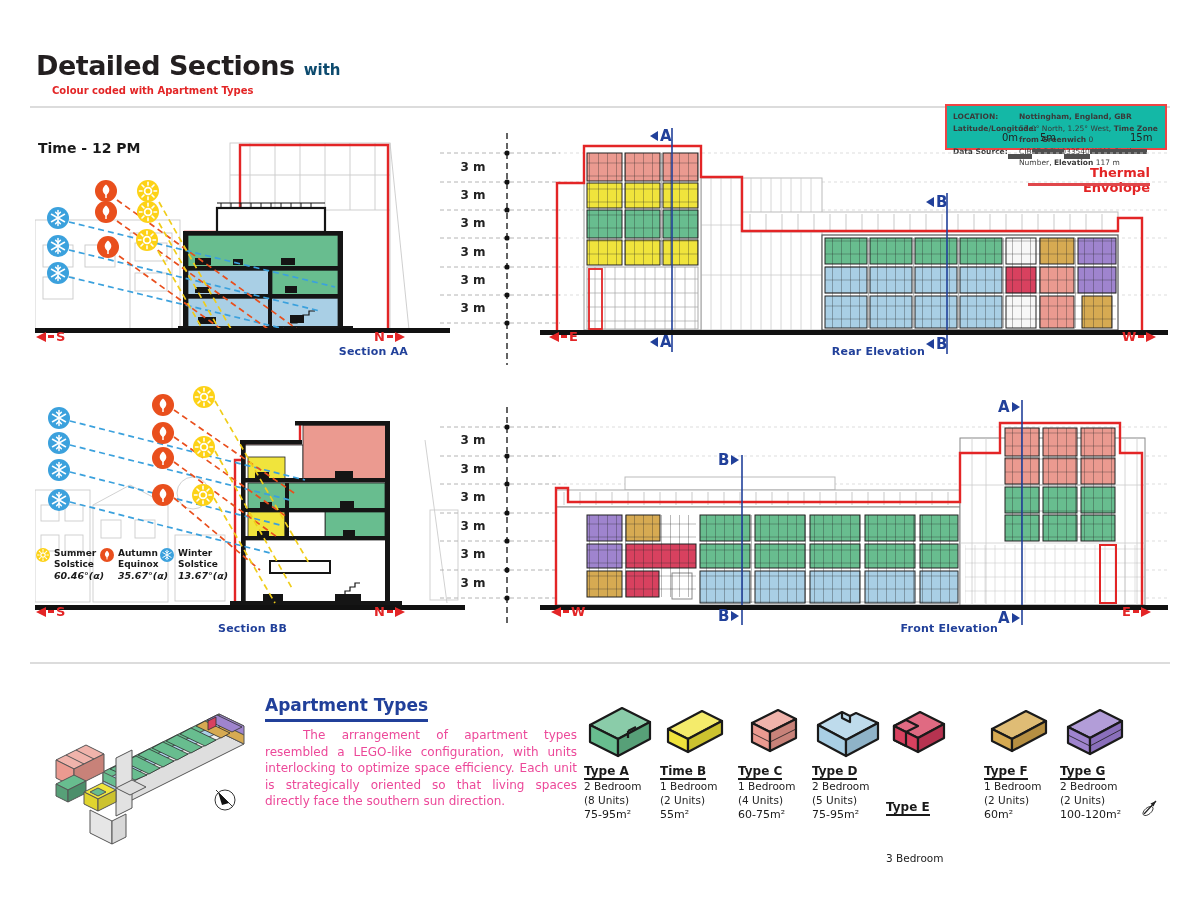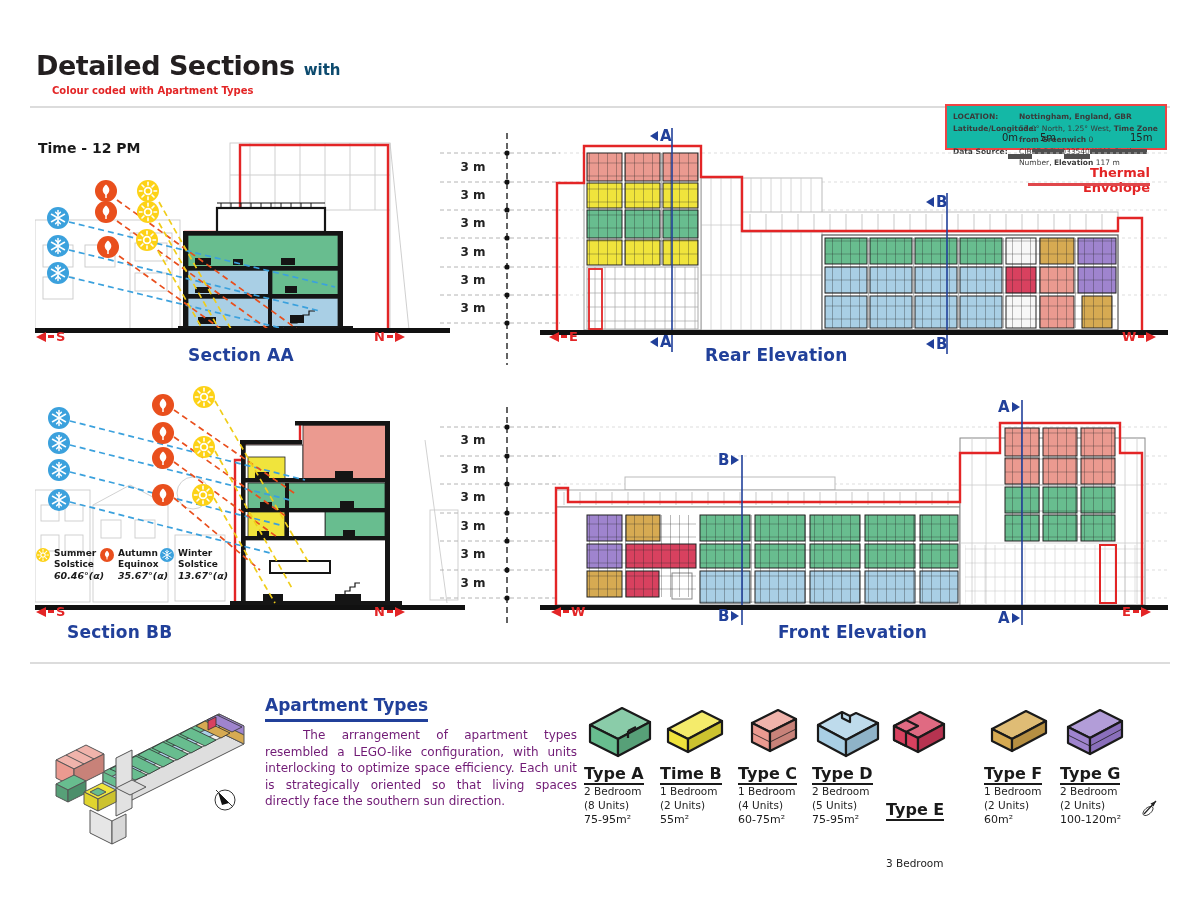--- a/index.html
+++ b/index.html
@@ -14,40 +14,40 @@
   .subtitle{left:52px;top:85px;font-size:10px;font-weight:700;color:#e32526;}
   .divider{height:2px;background:#dcdcdc;}
   .loc-box{left:945px;top:56px;width:222px;height:46px;background:#14b8a6;border:2px solid #ef4444;
            font-size:7.5px;color:#3a3a3a;padding:5px 6px;box-sizing:border-box;line-height:11.5px;margin-top:48px;}
   .loc-row{display:flex;}
   .loc-label{width:66px;font-weight:700;flex:none;}
   .b{font-weight:700;}
   
   .time-label{left:38px;top:140px;font-size:14px;font-weight:800;}
   .dim{width:36px;text-align:center;font-size:12px;font-weight:600;color:#222;}
-  .caption{width:220px;text-align:left;font-size:17px;font-weight:800;color:#21409a;letter-spacing:0.2px;}
+  .caption{width:220px;text-align:right;font-size:11px;font-weight:800;color:#21409a;letter-spacing:0.2px;}
   .dir{display:flex;align-items:center;gap:2px;font-size:13px;font-weight:800;color:#e32526;}
   .tri-l{width:0;height:0;border-top:5px solid transparent;border-bottom:5px solid transparent;border-right:10px solid #e32526;}
   .tri-r{width:0;height:0;border-top:5px solid transparent;border-bottom:5px solid transparent;border-left:10px solid #e32526;}
   .bar{width:6px;height:2.5px;background:#e32526;}
   .marker{display:flex;align-items:center;gap:2px;font-size:15px;font-weight:800;color:#21409a;}
   .mtri-l{width:0;height:0;border-top:5px solid transparent;border-bottom:5px solid transparent;border-right:8px solid #21409a;}
   .mtri-r{width:0;height:0;border-top:5px solid transparent;border-bottom:5px solid transparent;border-left:8px solid #21409a;}
   .scale-lbl{font-size:10px;font-weight:400;color:#222;}
   .thermal{left:1020px;top:165px;width:130px;text-align:right;font-size:13px;font-weight:800;color:#e32526;}
   .thermal-line{left:1028px;top:183px;width:122px;height:3px;background:#e0474b;}
   
   .legend-item{display:flex;gap:4px;align-items:flex-start;}
   .legend-name{font-size:9px;font-weight:800;line-height:10.5px;}
   .legend-angle{font-size:9.5px;font-style:italic;font-weight:700;margin-top:1px;}
   
   .apt-heading{left:265px;top:695px;font-size:17px;font-weight:800;color:#21409a;border-bottom:3px solid #21409a;padding-bottom:4px;}
-  .apt-par{left:265px;top:727px;width:312px;font-size:12px;line-height:16.5px;text-align:justify;text-indent:38px;color:#701a75;}
+  .apt-par{left:265px;top:727px;width:312px;font-size:12px;line-height:16.5px;text-align:justify;text-indent:38px;color:#ec4899;}
   .type-card{width:76px;top:698px;display:flex;flex-direction:column;align-items:flex-start;}
-  .type-name{font-size:16px;font-weight:800;border-bottom:2px solid #1a1a1a;margin-top:4px;}
+  .type-name{font-size:12px;font-weight:800;border-bottom:2px solid #1a1a1a;margin-top:4px;}
   .type-line{font-size:10.5px;line-height:13.5px;color:#222;}
   .type-area{font-size:11px;font-weight:400;line-height:15px;}
 </style>
 </head>
 <body>
 
 <svg width="0" height="0" style="position:absolute" aria-hidden="true">
 <defs>
   <pattern id="glz" width="9" height="13" patternUnits="userSpaceOnUse">
     <path d="M4.5 0 V13 M0 9 H9" stroke="#222" stroke-width="0.8" fill="none" opacity="0.4"></path>

